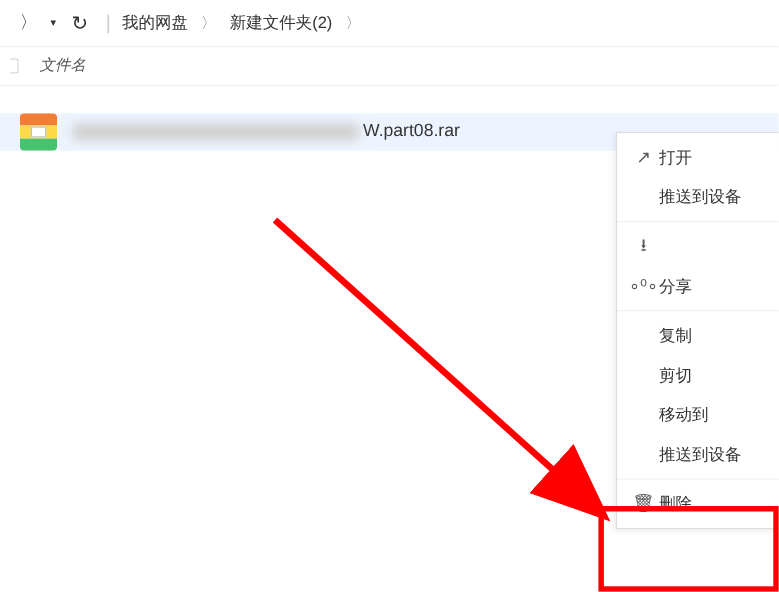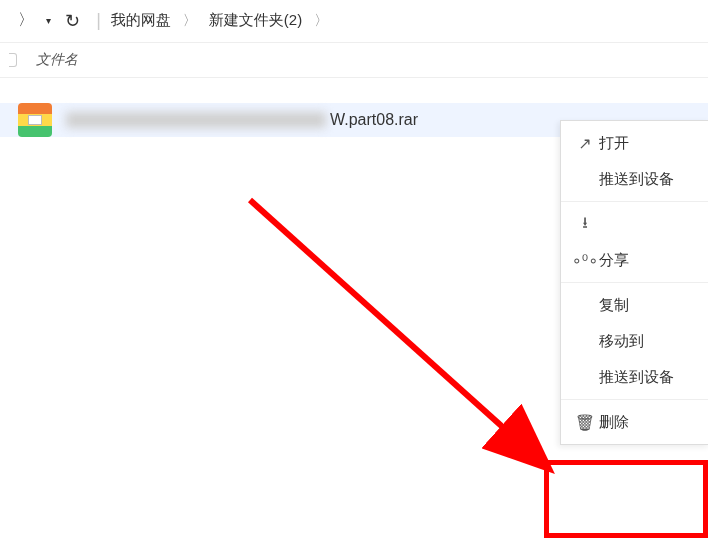--- a/index.html
+++ b/index.html
@@ -219,20 +219,24 @@
     <span class="menu-icon">∘⁰∘</span>
     <span class="menu-label">分享</span>
   </div>
   <div class="menu-divider"></div>
   <div class="menu-item">
     <span class="menu-icon"></span>
     <span class="menu-label">复制</span>
   </div>
   <div class="menu-item">
     <span class="menu-icon"></span>
+    <span class="menu-label">剪切</span>
+  </div>
+  <div class="menu-item">
+    <span class="menu-icon"></span>
     <span class="menu-label">移动到</span>
   </div>
   <div class="menu-item">
     <span class="menu-icon"></span>
     <span class="menu-label">推送到设备</span>
   </div>
   <div class="menu-divider"></div>
   <div class="menu-item">
     <span class="menu-icon">🗑</span>
     <span class="menu-label">删除</span>

